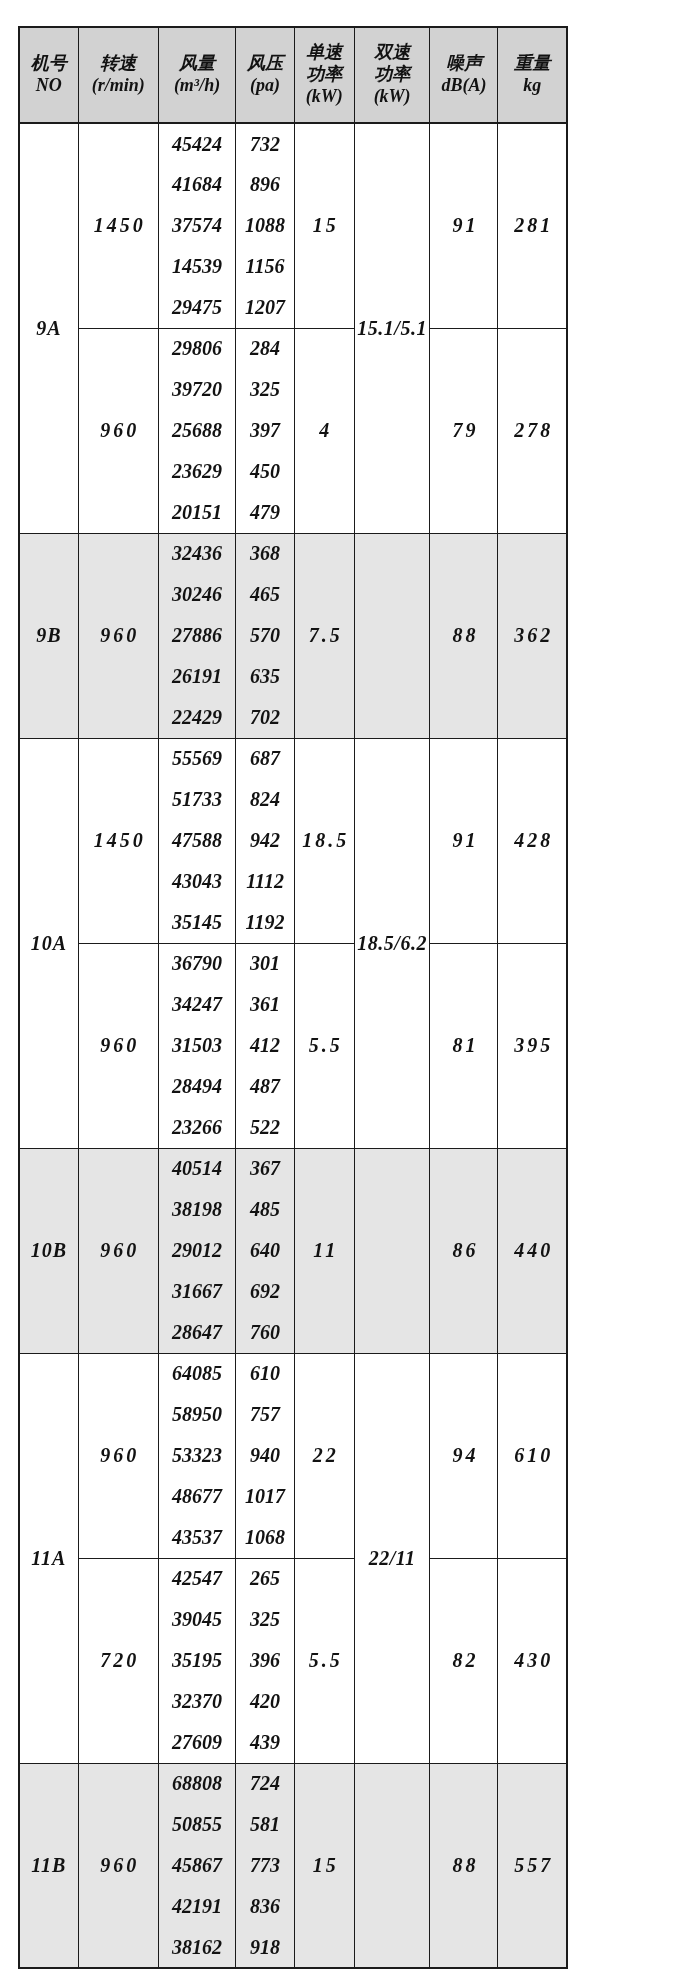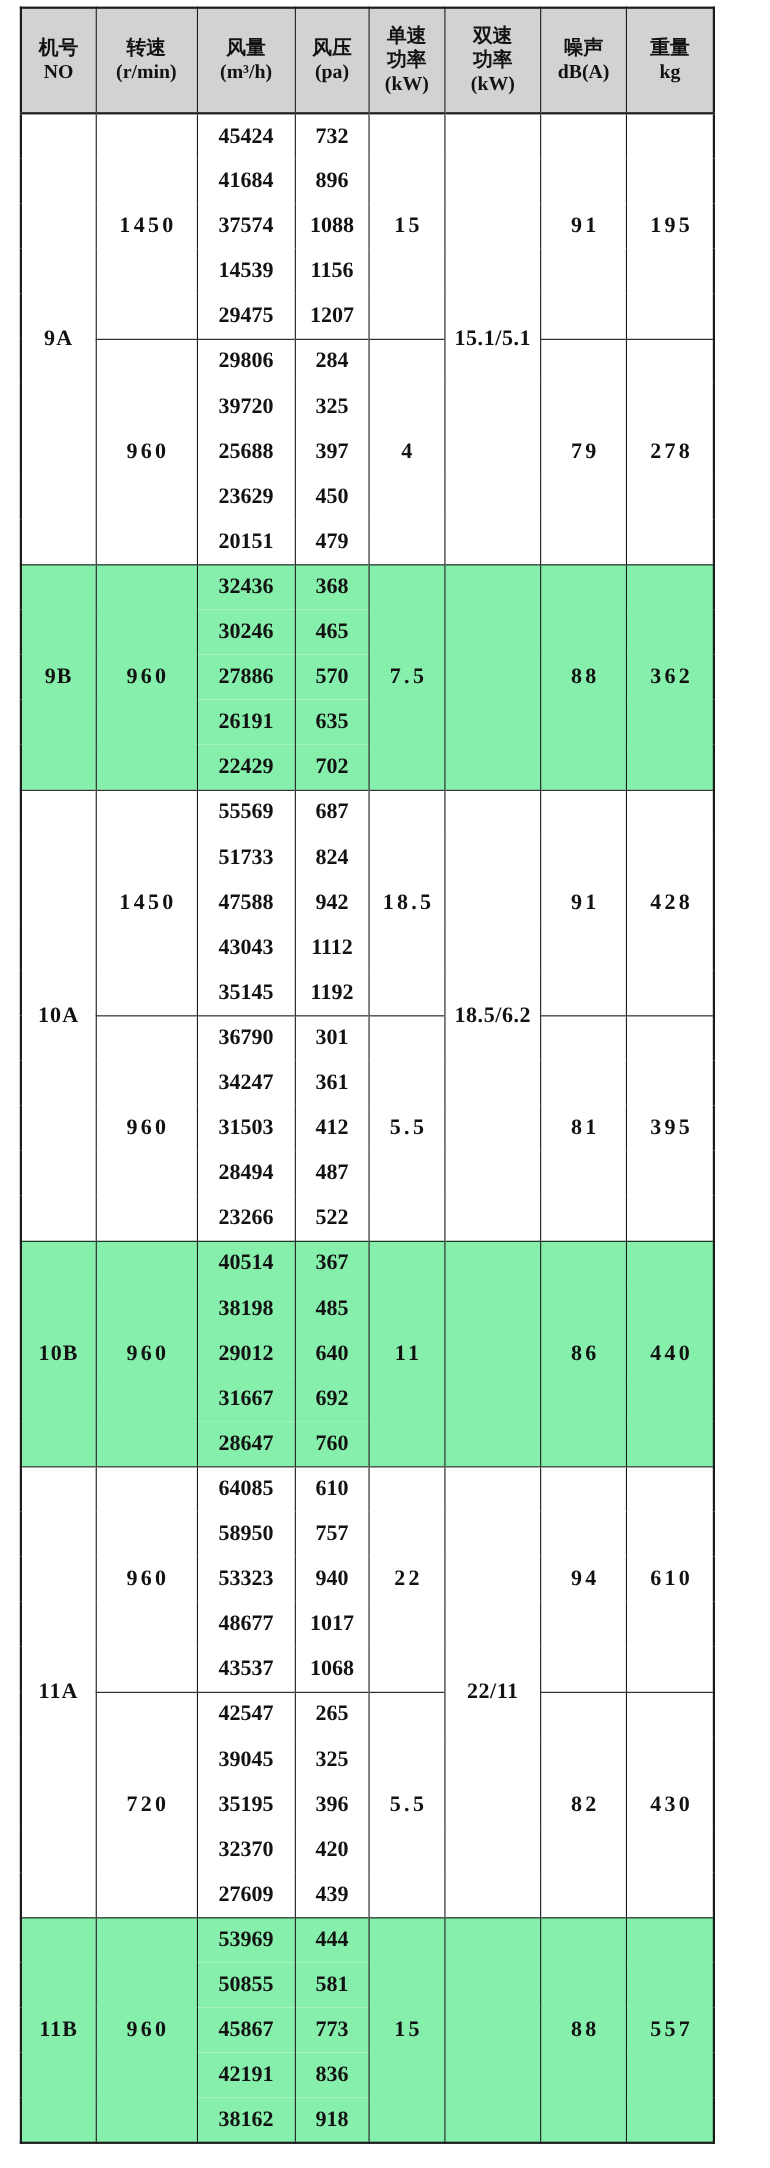--- a/index.html
+++ b/index.html
@@ -2,23 +2,24 @@
 <html><head>
 <meta charset="utf-8">
 <style>
   html,body{margin:0;padding:0;background:#ffffff;}
   .page{
     position:relative;width:700px;height:1971px;background:#ffffff;
     font-family:"Liberation Serif","DejaVu Serif",serif;color:#121212;
     overflow:hidden;
   }
   table.spec{
-    position:absolute;left:18px;top:6px;width:632px;
+    position:absolute;left:18px;top:26px;width:550px;
     border-collapse:collapse;table-layout:fixed;
     border:2.6px solid #1b1b1b;
+    font-style:italic;
   }
   col.c-machine{width:10.8%;}
   col.c-rpm{width:14.6%;}
   col.c-airflow{width:14.2%;}
   col.c-pressure{width:10.6%;}
   col.c-single{width:11.0%;}
   col.c-dual{width:13.8%;}
   col.c-noise{width:12.4%;}
   col.c-weight{width:12.6%;}
   th{
@@ -33,21 +34,21 @@
   td{
     border-left:1.6px solid #1b1b1b;
     border-right:1.6px solid #1b1b1b;
     border-top:0;border-bottom:0;
     text-align:center;vertical-align:middle;
     padding:0;
     font-size:20px;font-weight:bold;
   }
   tr.vrow{height:41px;}
   tr.group-start > td{border-top:1.6px solid #1b1b1b;}
-  tr.shaded > td{background:#86efac;}
+  tr.shaded > td{background:#e5e5e5;}
   td.sp{letter-spacing:3px;padding-left:3px;}
   td.machine{letter-spacing:1px;}
   td.dual{letter-spacing:0.5px;}
 </style>
 </head>
 <body>
 
 <div class="page">
   <table class="spec">
     <colgroup>
@@ -100,21 +101,21 @@
       </thead>
     <tbody>
         <tr class="vrow group-start">
           <td class="machine" rowspan="10">9A</td>
           <td class="sp" rowspan="5">1450</td>
           <td>45424</td>
           <td>732</td>
           <td class="sp" rowspan="5">15</td>
           <td class="dual" rowspan="10">15.1/5.1</td>
           <td class="sp" rowspan="5">91</td>
-          <td class="sp" rowspan="5">195</td>
+          <td class="sp" rowspan="5">281</td>
         </tr>
         <tr class="vrow">
           <td>41684</td>
           <td>896</td>
         </tr>
         <tr class="vrow">
           <td>37574</td>
           <td>1088</td>
         </tr>
         <tr class="vrow">
@@ -297,22 +298,22 @@
           <td>32370</td>
           <td>420</td>
         </tr>
         <tr class="vrow">
           <td>27609</td>
           <td>439</td>
         </tr>
         <tr class="vrow group-start shaded">
           <td class="machine" rowspan="5">11B</td>
           <td class="sp" rowspan="5">960</td>
-          <td>53969</td>
-          <td>444</td>
+          <td>68808</td>
+          <td>724</td>
           <td class="sp" rowspan="5">15</td>
           <td class="dual" rowspan="5"></td>
           <td class="sp" rowspan="5">88</td>
           <td class="sp" rowspan="5">557</td>
         </tr>
         <tr class="vrow shaded">
           <td>50855</td>
           <td>581</td>
         </tr>
         <tr class="vrow shaded">

